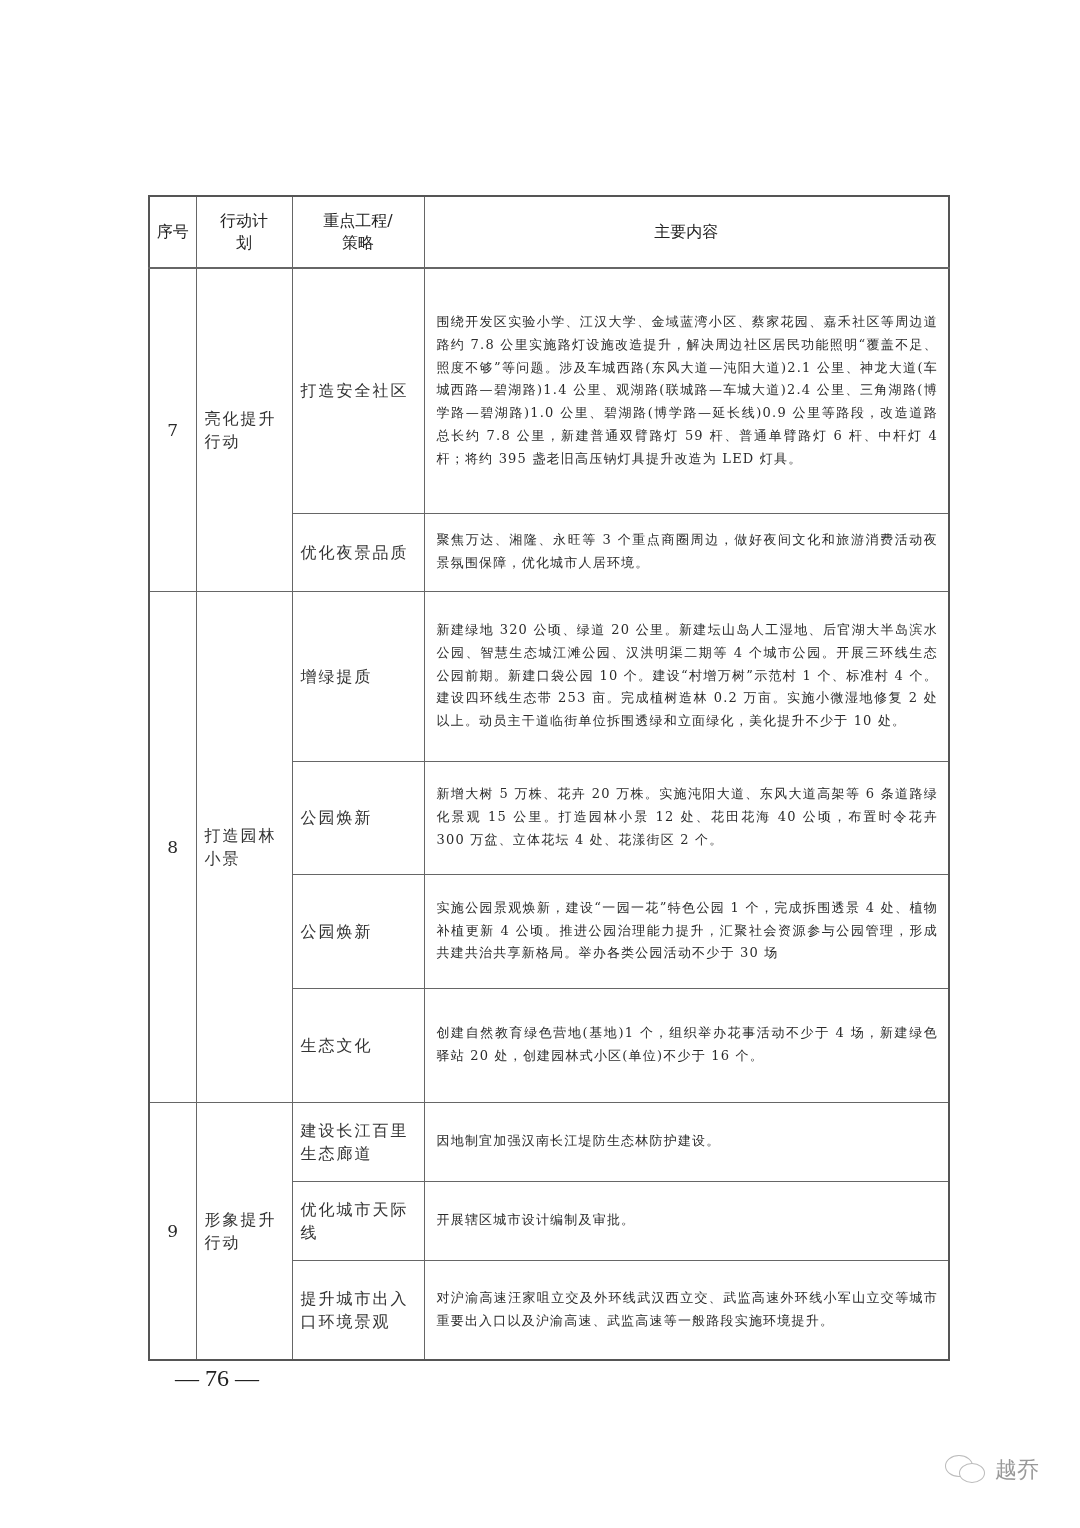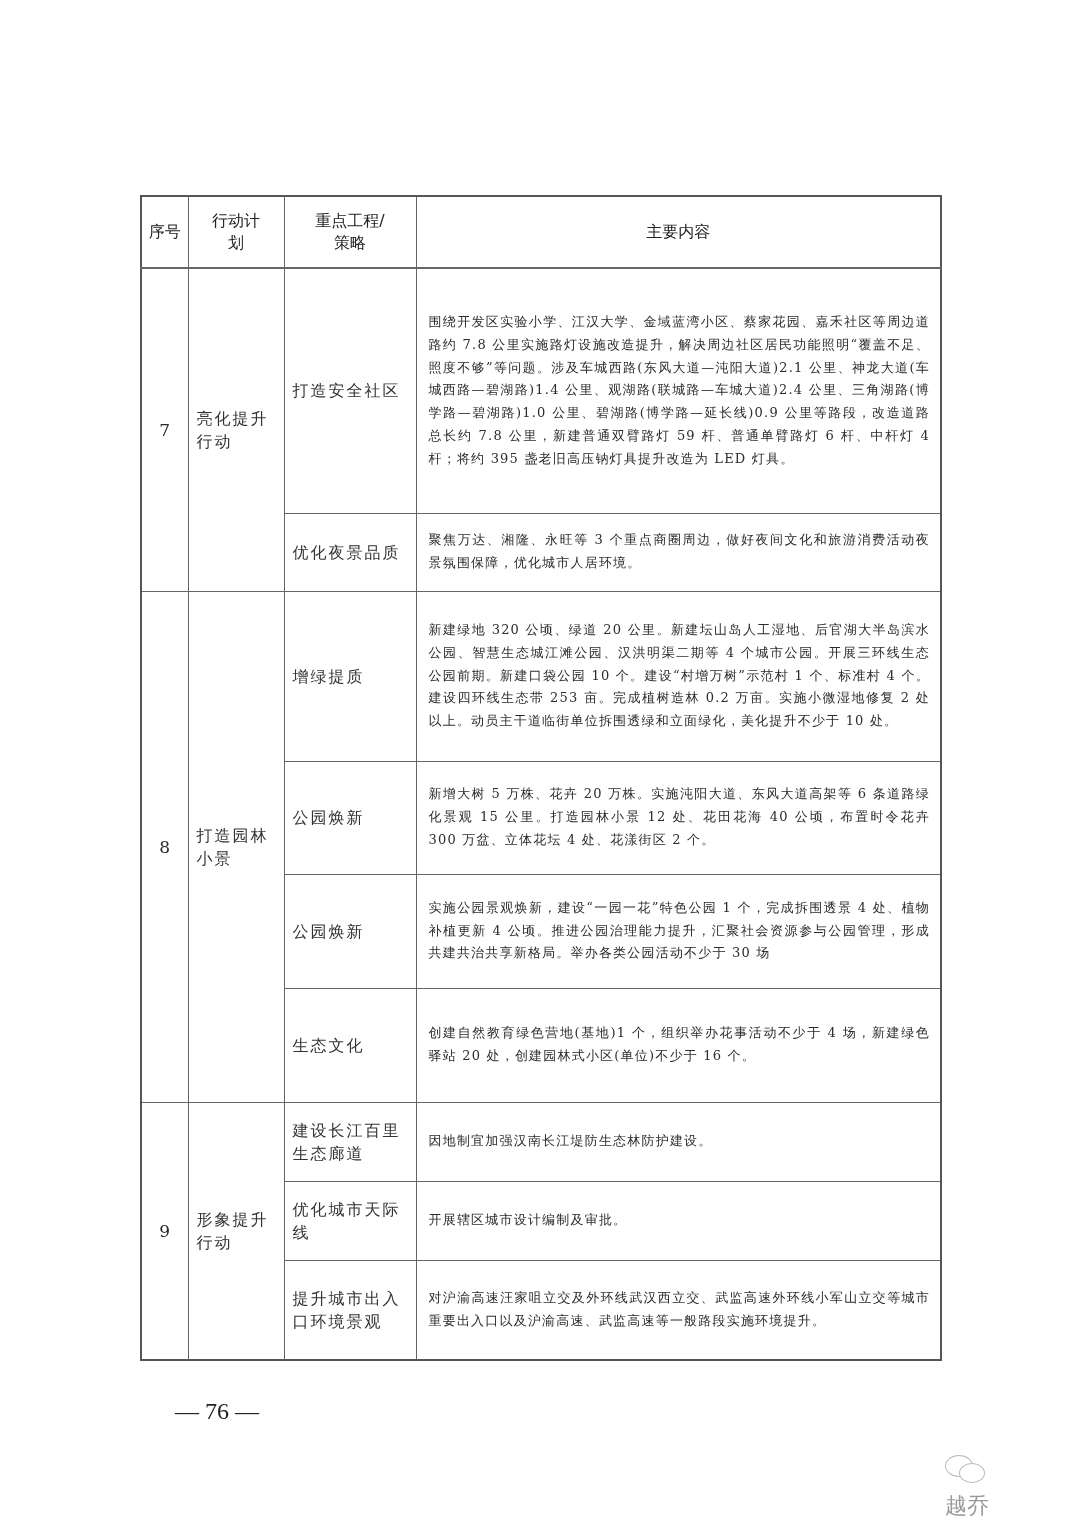--- a/index.html
+++ b/index.html
@@ -1,21 +1,21 @@
 <!DOCTYPE html>
 <html><head>
 <meta charset="utf-8">
 <style>
   html, body { margin: 0; padding: 0; }
   body {
     width: 1080px; height: 1528px; background: #ffffff; position: relative; overflow: hidden;
     font-family: "DejaVu Serif", "Liberation Serif", serif; color: #2a2a2a;
   }
   .table {
-    position: absolute; left: 140px; top: 195px; width: 800px;
+    position: absolute; left: 148px; top: 195px; width: 800px;
     border-collapse: collapse; table-layout: fixed;
     border: 2px solid #555;
   }
   .table td, .table th {
     border: 1px solid #666; padding: 0; vertical-align: middle;
     font-weight: normal;
   }
   .table th {
     font-family: "DejaVu Sans", "Liberation Sans", sans-serif;
     font-size: 16px; color: #222; text-align: center; line-height: 22px;
@@ -25,26 +25,26 @@
   col.c-plan { width: 96px; }
   col.c-strat { width: 132px; }
   col.c-content { width: 525px; }
   .no { text-align: center; font-size: 17px; }
   .plan, .strat { font-size: 16px; letter-spacing: 2px; line-height: 23px; padding: 16px 8px !important; color: #333; }
   .content {
     font-size: 13px; line-height: 22.8px; letter-spacing: 1.2px; padding: 6px 10px 6px 12px !important;
     text-align: justify; color: #2b2b2b;
   }
   .page-num {
-    position: absolute; left: 175px; top: 1398px; font-size: 24px; color: #222;
+    position: absolute; left: 175px; top: 1365px; font-size: 24px; color: #222;
     font-family: "Liberation Serif", "DejaVu Serif", serif;
   }
   .watermark {
     position: absolute; left: 945px; top: 1455px; display: flex; align-items: center; gap: 6px;
-    color: #999; font-size: 22px; font-family: "DejaVu Sans", sans-serif; flex-direction: column;
+    color: #999; font-size: 22px; font-family: "DejaVu Sans", sans-serif;
   }
   .wechat-icon { width: 44px; height: 30px; position: relative; }
   .wechat-icon .b1 { position: absolute; left: 0; top: 0; width: 26px; height: 20px; border: 1.5px solid #bbb; border-radius: 50%; }
   .wechat-icon .b2 { position: absolute; left: 14px; top: 8px; width: 24px; height: 18px; border: 1.5px solid #bbb; border-radius: 50%; background: #fff; }
 </style>
 </head>
 <body>
 
 <table class="table">
   <colgroup>

